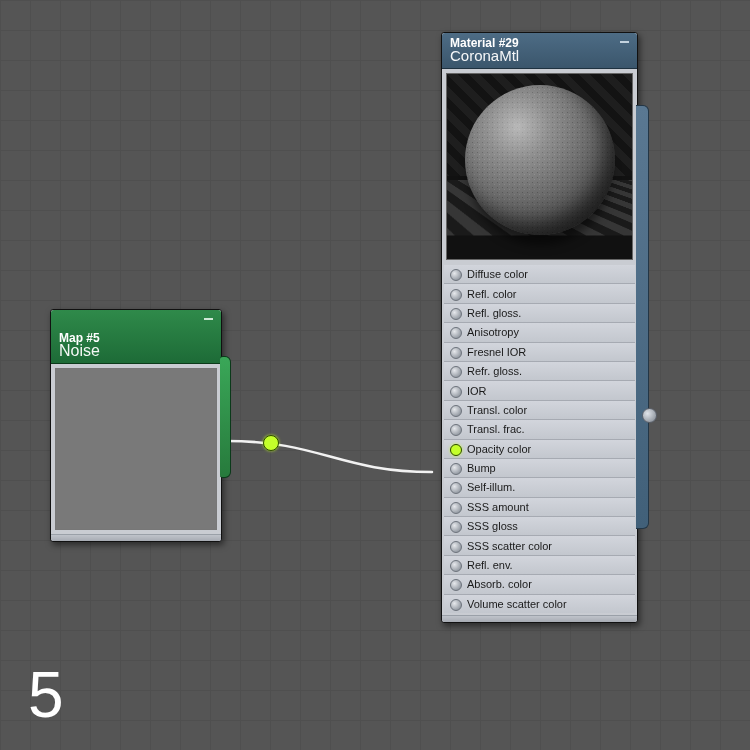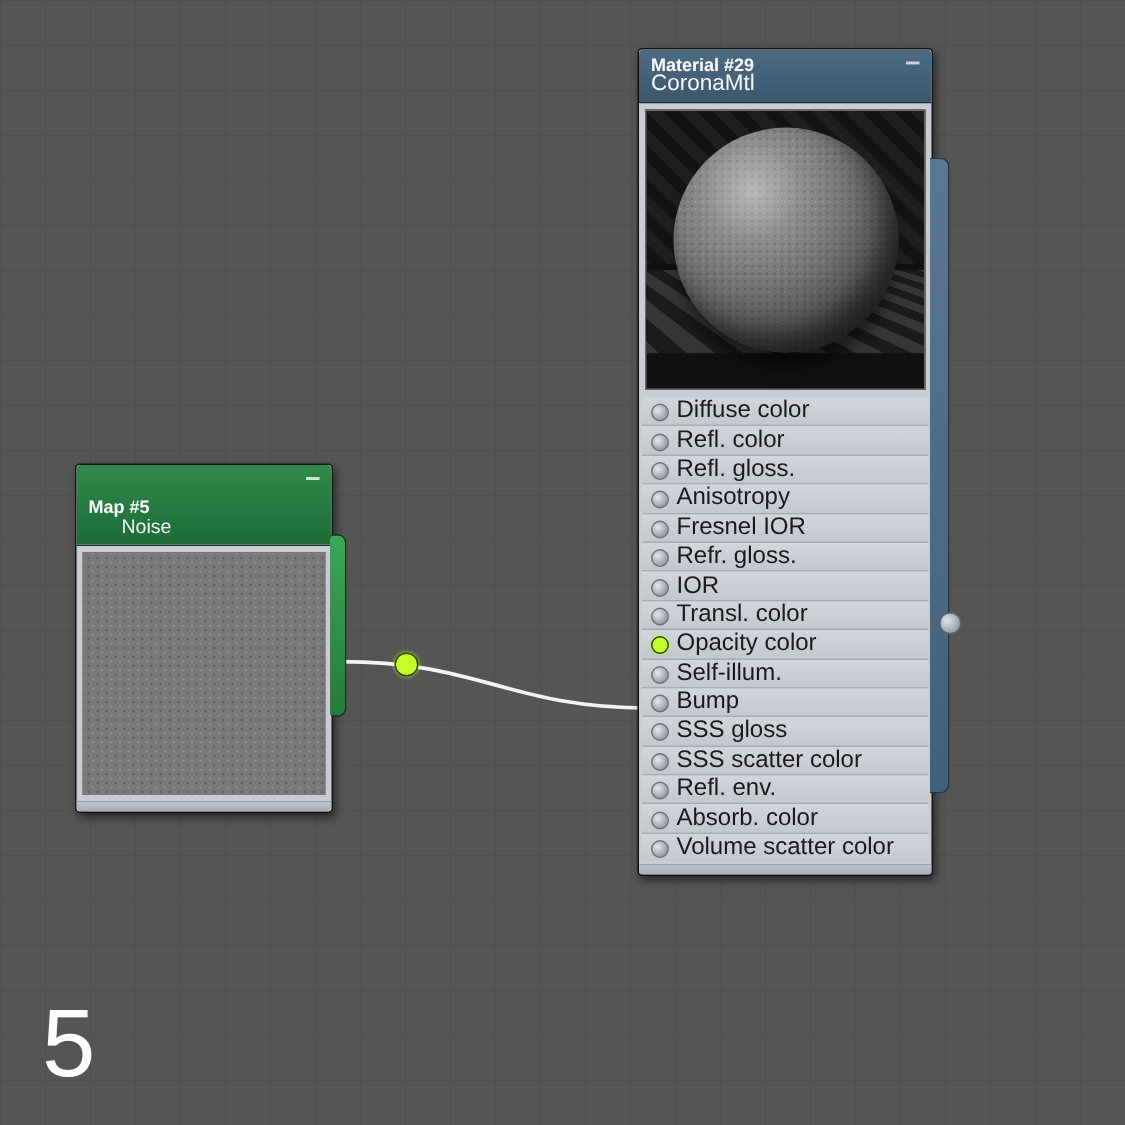--- a/index.html
+++ b/index.html
@@ -10,36 +10,36 @@
     background-size:30px 30px;
   }
   .step-num{position:absolute;left:28px;bottom:18px;font-size:64px;font-weight:300;color:#fff;font-family:Arial,sans-serif;}
   
   .node{position:absolute;border:1px solid #111;border-radius:3px;background:#c9ccd2;box-shadow:2px 3px 6px rgba(0,0,0,0.5);}
   .node-side-handle{position:absolute;width:10px;border-radius:3px;}
   
   .map-node{left:50px;top:309px;width:170px;}
   .map-header{background:linear-gradient(#2f8a4a,#1d6b37);color:#fff;padding:22px 6px 6px 8px;border-top-left-radius:3px;border-top-right-radius:3px;border-bottom:1px solid #0b3a1a;}
   .map-header .title{font-weight:bold;line-height:13px;font-size:12px;}
-  .map-header .subtitle{line-height:12px;font-size:13px;opacity:0.95;margin-left:22px;}
+  .map-header .subtitle{line-height:12px;font-size:16px;opacity:0.95;}
   .map-minimize{position:absolute;right:6px;top:3px;width:14px;height:12px;display:flex;align-items:center;justify-content:center;}
   .map-minimize:before{content:"";width:9px;height:2px;background:#cfe8d6;}
   .map-preview{margin:4px;width:160px;height:160px;border:1px solid #777;overflow:hidden;position:relative;background:#888;}
   .noise-fill{position:absolute;inset:0;
     background:
       radial-gradient(rgba(0,0,0,0.35) 15%,transparent 16%) 0 0/6px 6px,
       radial-gradient(rgba(255,255,255,0.25) 15%,transparent 16%) 3px 3px/6px 6px,
       #7a7a7a;
     filter:contrast(1.15);
   }
   .map-footer{height:6px;background:linear-gradient(#bfc3ca,#a7abb3);border-bottom-left-radius:3px;border-bottom-right-radius:3px;border-top:1px solid #9aa0a8;}
   .map-right-handle{right:-10px;top:46px;height:120px;background:linear-gradient(#3aa758,#277a3c);border:1px solid #0b3a1a;border-left:none;border-top-right-radius:6px;border-bottom-right-radius:6px;}
   .map-out-port{position:absolute;left:212px;top:125px;width:14px;height:14px;border-radius:50%;background:#c4ff2a;border:1px solid #2c4800;box-shadow:0 0 3px rgba(196,255,42,0.8);}
   
-  .mat-node{left:425px;top:32px;width:195px;}
+  .mat-node{left:441px;top:32px;width:195px;}
   .mat-header{background:linear-gradient(#4d6c85,#3b566c);color:#fff;padding:4px 6px 6px 8px;border-top-left-radius:3px;border-top-right-radius:3px;border-bottom:1px solid #1f3240;}
   .mat-header .title{font-weight:bold;line-height:13px;font-size:12px;}
   .mat-header .subtitle{line-height:12px;font-size:15px;opacity:0.95;}
   .mat-minimize{position:absolute;right:6px;top:3px;width:14px;height:12px;display:flex;align-items:center;justify-content:center;}
   .mat-minimize:before{content:"";width:9px;height:2px;background:#c3d2de;}
   .mat-preview{margin:4px;width:185px;height:185px;border:1px solid #666;position:relative;overflow:hidden;background:#111;}
   
   .mat-floor{position:absolute;left:-30px;right:-30px;bottom:0;height:55%;
     background:
       linear-gradient(45deg,#3a3a3a 25%,#1a1a1a 25%,#1a1a1a 50%,#3a3a3a 50%,#3a3a3a 75%,#1a1a1a 75%,#1a1a1a) 0 0/28px 28px;
@@ -62,21 +62,21 @@
       radial-gradient(rgba(0,0,0,0.3) 15%,transparent 16%) 0 0/5px 5px,
       radial-gradient(rgba(255,255,255,0.2) 15%,transparent 16%) 2px 2px/5px 5px;
     mix-blend-mode:overlay;opacity:0.7;
   }
   
   .slots{padding:1px 2px 2px 2px;}
   .slot{position:relative;height:18.4px;border-bottom:1px solid #a6aab2;display:flex;align-items:center;padding-left:23px;background:linear-gradient(#d2d5dc,#c3c7ce);}
   .slot:last-child{border-bottom:none;text-align:center;}
   .slot .dot{position:absolute;left:6px;top:50%;width:10px;height:10px;margin-top:-5px;border-radius:50%;background:radial-gradient(circle at 35% 35%,#e6e8ec,#9aa0a8 70%,#7f858f);border:1px solid #6d737c;}
   .slot.connected .dot{background:#c4ff2a;border-color:#2c4800;box-shadow:0 0 3px rgba(196,255,42,0.8);}
-  .slot-label{font-size:16px;color:#1a1a1a;white-space:nowrap;}
+  .slot-label{font-size:11px;color:#1a1a1a;white-space:nowrap;}
   .mat-footer{height:6px;background:linear-gradient(#bfc3ca,#a7abb3);border-bottom-left-radius:3px;border-bottom-right-radius:3px;border-top:1px solid #9aa0a8;}
   .mat-right-rail{position:absolute;right:-12px;top:72px;width:12px;height:422px;background:linear-gradient(#5a7892,#416079);border:1px solid #233646;border-left:none;border-top-right-radius:6px;border-bottom-right-radius:6px;}
   .mat-out-dot{position:absolute;right:-20px;top:375px;width:13px;height:13px;border-radius:50%;background:radial-gradient(circle at 35% 35%,#e0e4ea,#9aa0a8 70%,#7f858f);border:1px solid #5c626c;}
   
   .wire{position:absolute;left:0;top:0;pointer-events:none;}
 </style>
 </head>
 <body>
 
 <div class="canvas">
@@ -138,31 +138,39 @@
           <span class="slot-label">Refr. gloss.</span>
         </div>
         <div class="slot">
           <div class="dot"></div>
           <span class="slot-label">IOR</span>
         </div>
         <div class="slot">
           <div class="dot"></div>
           <span class="slot-label">Transl. color</span>
         </div>
+        <div class="slot">
+          <div class="dot"></div>
+          <span class="slot-label">Transl. frac.</span>
+        </div>
         <div class="slot connected">
           <div class="dot"></div>
           <span class="slot-label">Opacity color</span>
+        </div>
+        <div class="slot">
+          <div class="dot"></div>
+          <span class="slot-label">Bump</span>
         </div>
         <div class="slot">
           <div class="dot"></div>
           <span class="slot-label">Self-illum.</span>
         </div>
         <div class="slot">
           <div class="dot"></div>
-          <span class="slot-label">Bump</span>
+          <span class="slot-label">SSS amount</span>
         </div>
         <div class="slot">
           <div class="dot"></div>
           <span class="slot-label">SSS gloss</span>
         </div>
         <div class="slot">
           <div class="dot"></div>
           <span class="slot-label">SSS scatter color</span>
         </div>
         <div class="slot">

